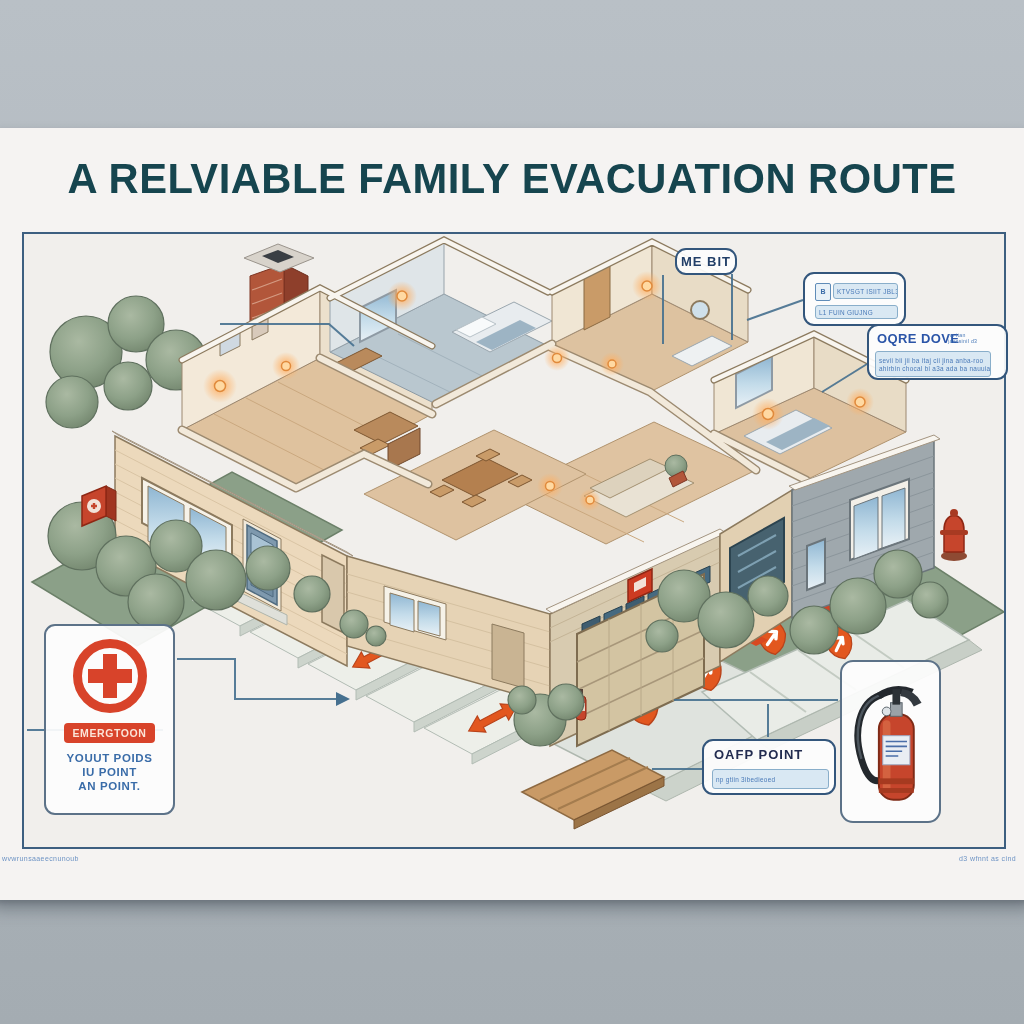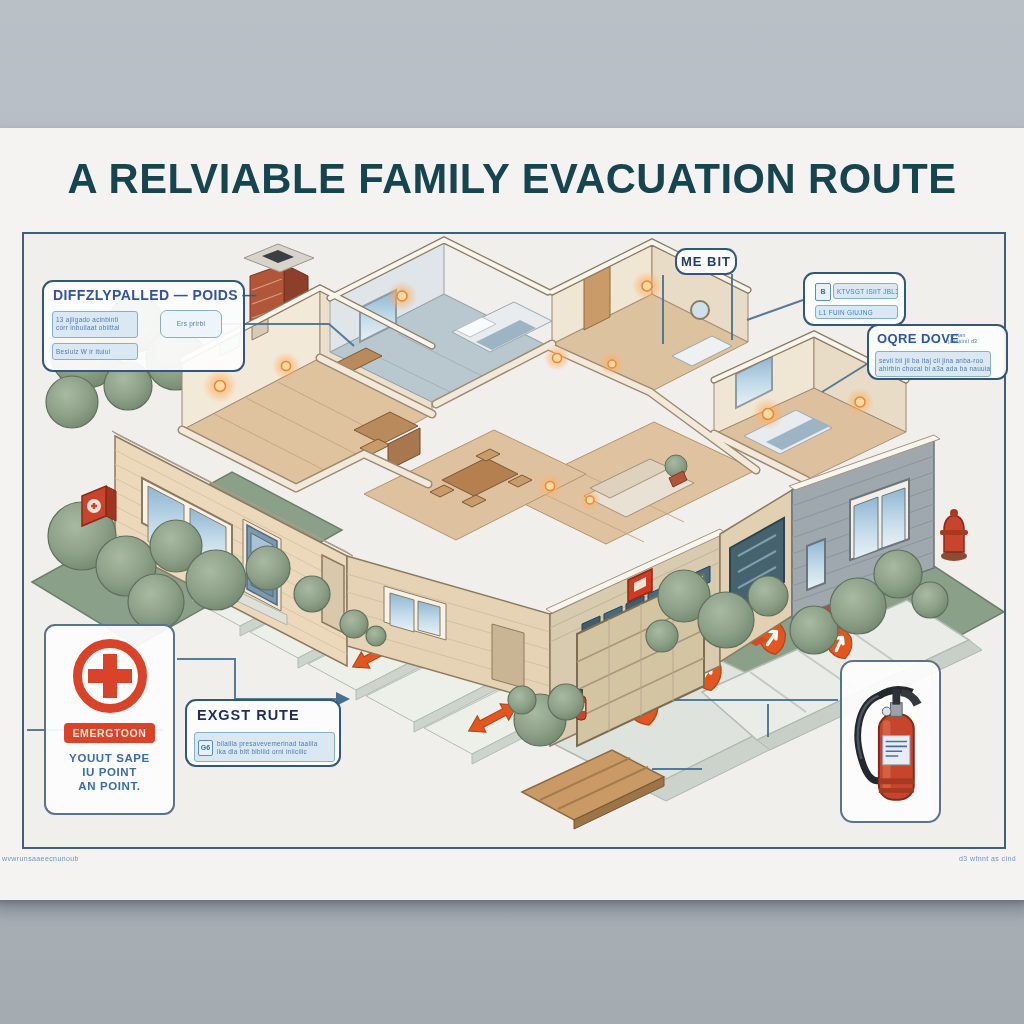--- a/index.html
+++ b/index.html
@@ -384,33 +384,20 @@
           <path d="M843,130 L798,158"></path>
           <path d="M153,425 H211 V465 H316"></path>
           <path d="M3,496 H139"></path>
           <path d="M628,535 H678"></path>
           <path d="M744,470 V503"></path>
           <path d="M650,466 H814"></path>
         </g>
         <polygon points="326,465 312,458 312,472" fill="#46708f"></polygon>
       </svg>
 
-      <div class="co c1">
-        <div class="hd">DIFFZLYPALLED — POIDS —</div>
-        <div class="strip" style="left:8px;top:29px;width:86px;height:27px;padding-top:4px;">
-          <span class="tiny">13 ajiigado acinbinti</span>
-          <span class="tiny">corr inbuilaat obiittal</span>
-        </div>
-        <div class="strip" style="left:8px;top:61px;width:86px;height:17px;padding-top:4px;">
-          <span class="tiny">Besiulz W ir ituiui</span>
-        </div>
-        <div class="strip" style="left:116px;top:28px;width:62px;height:28px;border-radius:7px;background:#eef5fa;">
-          <span class="tiny" style="padding-top:9px;text-align:center;padding-left:0;">Ers prirbi</span>
-        </div>
-      </div>
 
       <div class="co c2">
         <div class="hd">ME BIT</div>
       </div>
 
       <div class="co c3">
         <div class="mini-icon" style="left:10px;top:9px;width:14px;height:16px;line-height:16px;">B</div>
         <div class="strip" style="left:28px;top:9px;width:65px;height:16px;padding-top:4px;">
           <span class="tiny">KTVSGT ISIIT JBL3</span>
         </div>
@@ -431,37 +418,33 @@
         </div>
       </div>
 
       <div class="co c5">
         <div class="cross-ring">
             <div class="h"></div>
             <div class="v"></div>
           </div>
         <div class="badge">EMERGTOON</div>
         <div class="sign-lines">
-          <div>YOUUT SAPE</div>
+          <div>YOUUT POIDS</div>
           <div>IU POINT</div>
           <div>AN POINT.</div>
         </div>
       </div>
 
-      <div class="co c6">
-        <div class="hd">EXGST RUTE</div>
-        <div class="strip" style="left:7px;top:31px;width:141px;height:30px;">
-          <div class="mini-icon" style="left:3px;top:7px;width:13px;height:14px;line-height:14px;">G6</div>
-          <div style="margin-left:19px;padding-top:7px;">
-            <span class="tiny">bilailla presavevemerinad taalila</span>
-            <span class="tiny">ika dla bitt bibliid orni iniicilic</span>
-          </div>
-        </div>
-      </div>
-
+
+      <div class="co c7">
+        <div class="hd">OAFP POINT</div>
+        <div class="strip" style="left:8px;top:28px;width:117px;height:20px;padding-top:6px;">
+          <span class="tiny">np gtiin 3ibedieoed</span>
+        </div>
+      </div>
 
       <div class="co c8">
         <svg width="97" height="159" viewBox="0 0 100 160">
           <path d="M40,32 C16,40 12,72 20,98 C25,116 33,124 41,119" stroke="#23282d" stroke-width="7" fill="none" stroke-linecap="round"></path>
           <path d="M40,32 C16,40 12,72 20,98" stroke="#4d565e" stroke-width="2.5" fill="none"></path>
           <rect x="38" y="52" width="36" height="88" rx="15" fill="#c6452c" stroke="#7e2a16" stroke-width="2"></rect>
           <rect x="42" y="58" width="8" height="74" rx="4" fill="#e07a52" opacity=".55"></rect>
           <rect x="38" y="118" width="36" height="6" fill="#a63a20"></rect>
           <rect x="38" y="128" width="36" height="5" fill="#a63a20"></rect>
           <rect x="42" y="74" width="28" height="30" fill="#e9edf3" stroke="#9aa6c0"></rect>

